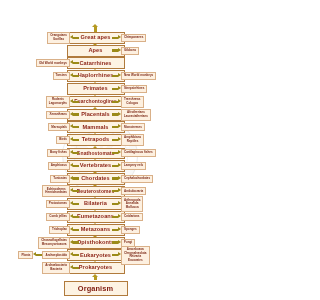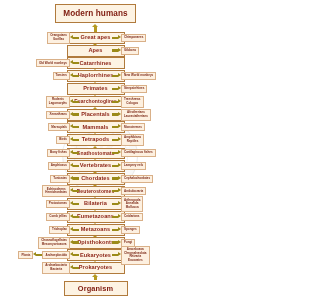--- a/index.html
+++ b/index.html
@@ -125,23 +125,20 @@
     border-right:3.2px solid transparent;
     border-bottom:3.6px solid #b59a22;
   }
 </style>
 </head>
 <body>
 
 <div id="stage">
   <div class="watermark"></div>
 
-  <div class="row" style="top: 3px; height: 21px;">
-    <div class="node title size-big">Modern humans</div>
-  </div>
 
   <div class="row" style="top: 32.3px; height: 11px;">
     <div class="node size-mid">Great apes</div>
   </div>
   <div class="flank left" style="top: 32.3px; height: 11px;">
     <div class="side">Orangutans
 Gorillas</div>
     <div class="harrow to-left"></div>
   </div>
   <div class="flank right" style="top: 32.3px; height: 11px;">

